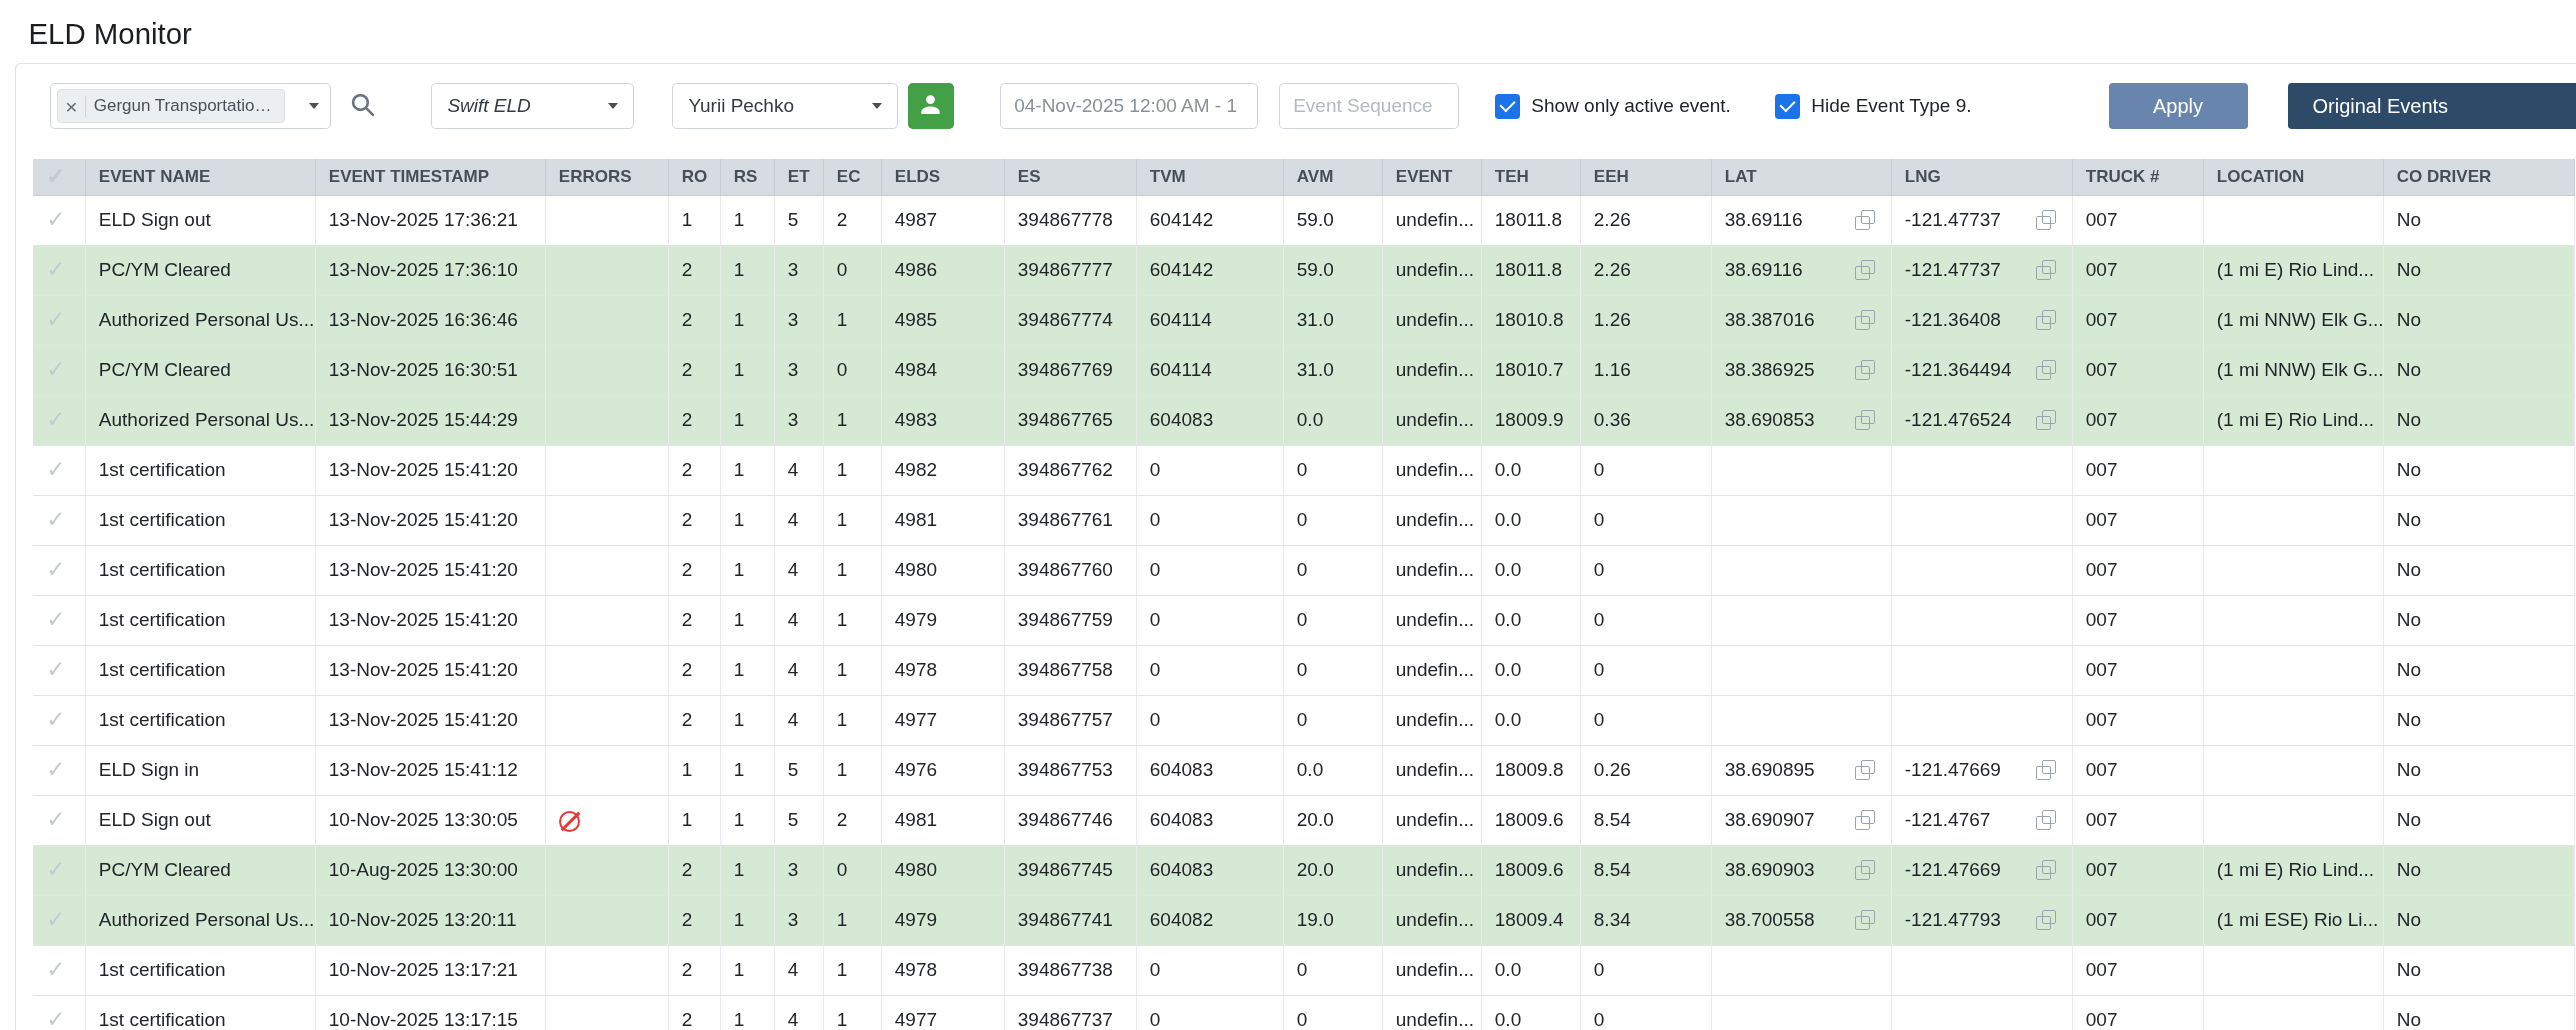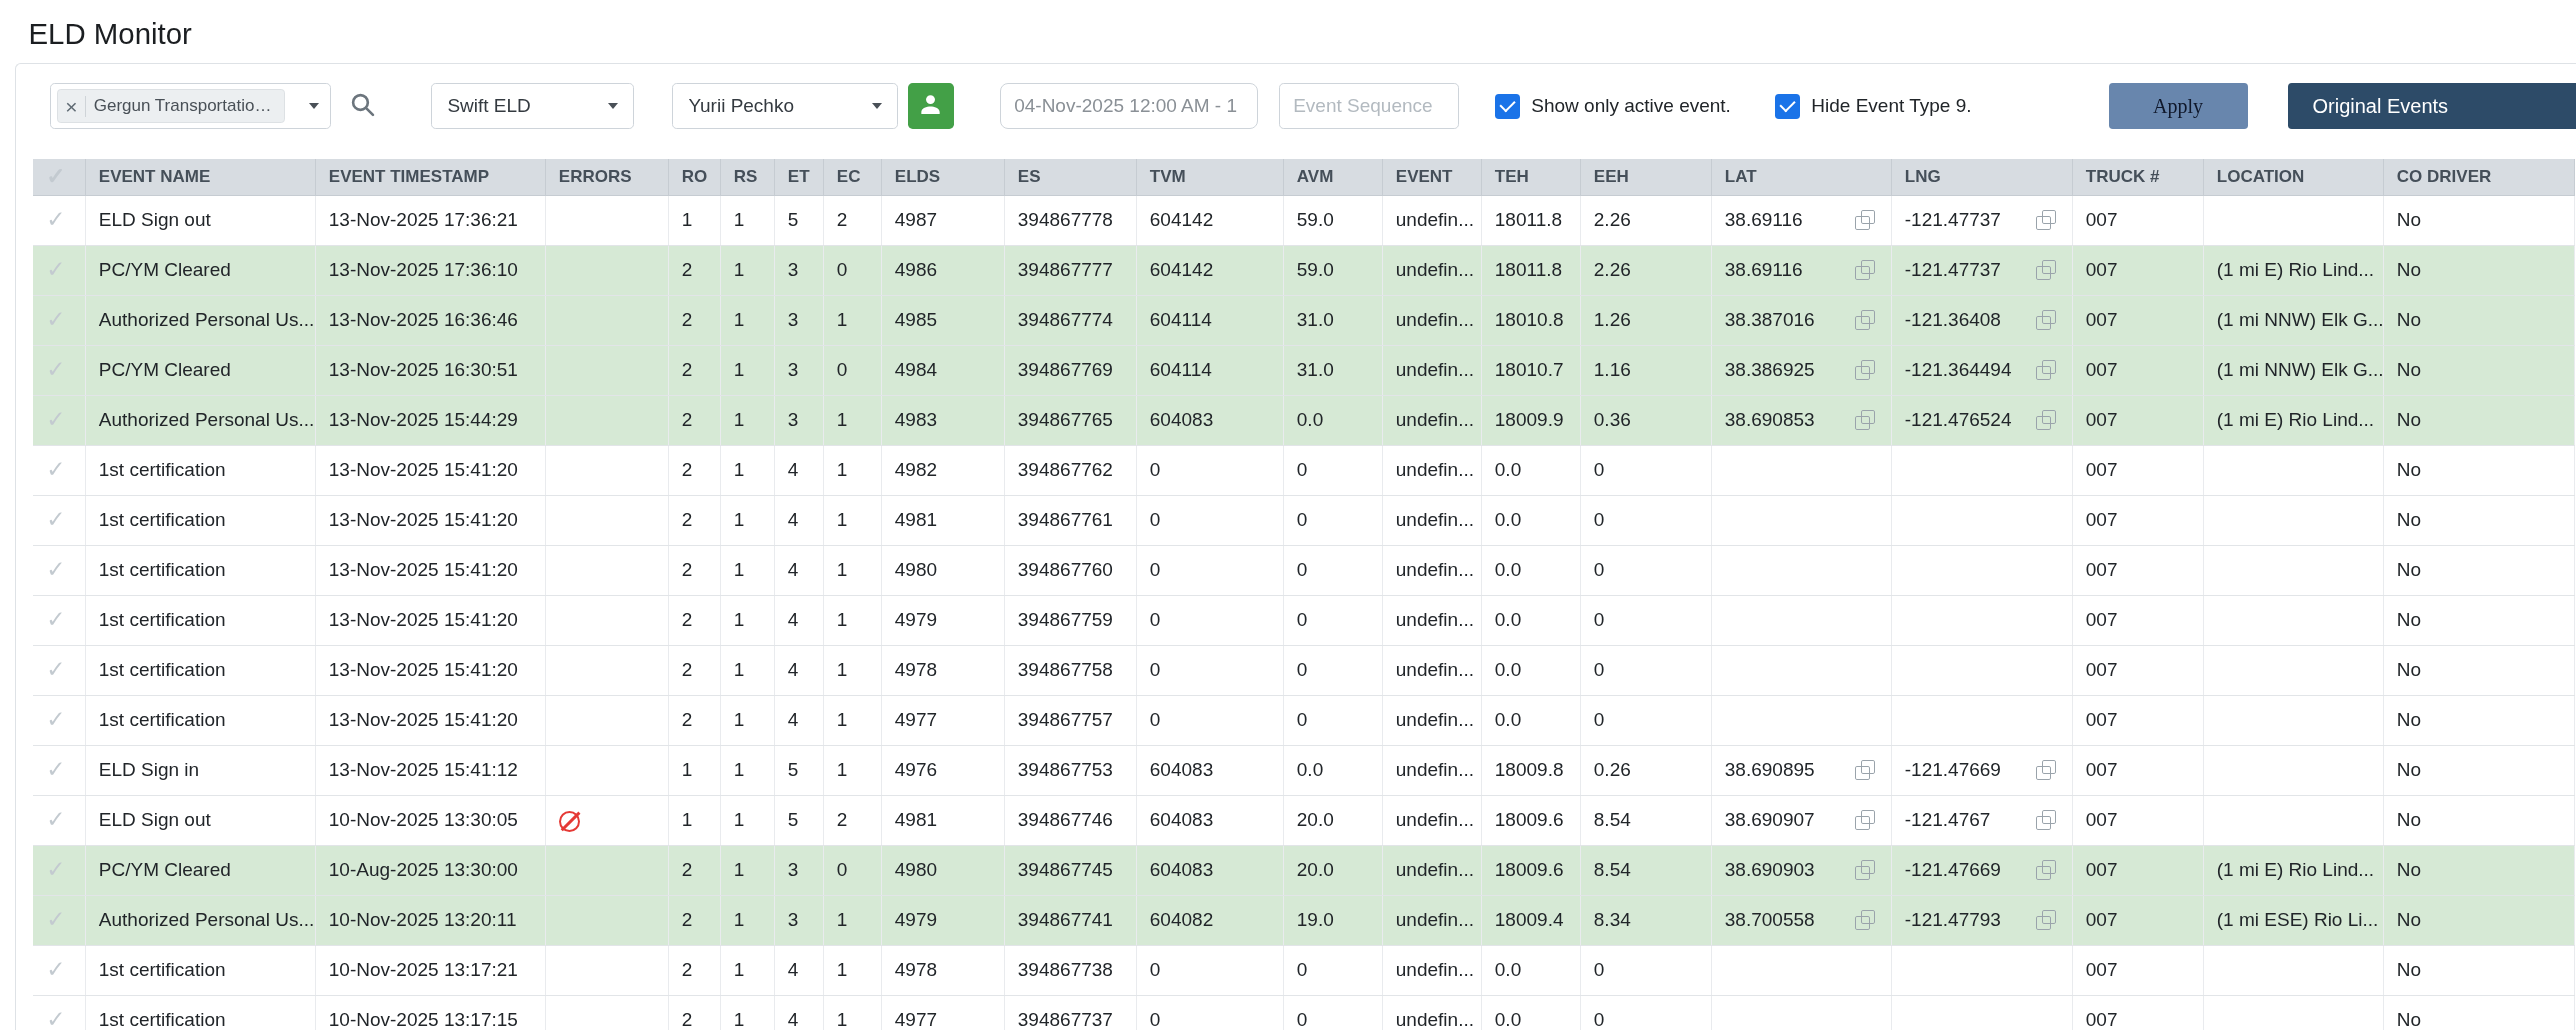--- a/index.html
+++ b/index.html
@@ -33,47 +33,47 @@
     display:flex; align-items:center; background:#eceff1;
     border:0.9px solid #dde1e4; border-radius:3.8px; height:34px;
     padding:0 9.5px 0 7.6px; overflow:hidden; white-space:nowrap; max-width:228px;
   }
   .chip-x { color:#5f6a73; font-size:21px; line-height:21px; margin-right:7.6px;
             border-right:0.9px solid #cfd4d8; padding-right:7.6px; cursor:pointer; }
   .chip-label { font-size:17px; color:#495057; overflow:hidden; text-overflow:ellipsis; }
   .caret { width:0; height:0; border-left:5.7px solid transparent; border-right:5.7px solid transparent;
            border-top:6.6px solid #495057; margin-left:auto; flex:none; }
   .icon-btn { border:none; background:transparent; margin-left:13.3px; padding:3.8px; cursor:pointer; flex:none; }
-  .select-swift { width:203px; margin-left:51px; padding:0 15px; }
+  .select-swift { width:203px; margin-left:51px; padding:0 15px;font-style:italic; }
   .select-driver { width:226px; margin-left:38px; padding:0 15px; }
   .green-btn {
     width:46px; height:46px; margin-left:9.5px; border:none; border-radius:4.7px;
     background:#43a047; display:flex; align-items:center; justify-content:center;
     cursor:pointer; flex:none;
   }
   .tb-input {
     height:46px; border:0.9px solid #ced4da; border-radius:4.7px; background:#fff;
     font-size:19px; padding:0 13.3px; font-family:"Liberation Sans", sans-serif;
     color:#8a9096; flex:none;
   }
   .tb-input::placeholder { color:#b3bac0; }
-  .date-input { width:258px; margin-left:46px;border-radius:8px; }
+  .date-input { width:258px; margin-left:46px; }
   .seq-input { width:180px; margin-left:21px; }
   .cb-group { display:flex; align-items:center; font-size:19px; color:#212529;
               cursor:pointer; flex:none; white-space:nowrap; }
   .cb-group.first { margin-left:36px; }
   .cb-group.second { margin-left:44px; }
   .cb { width:25px; height:25px; background:#1a73e8; border-radius:3.8px; position:relative;
         display:inline-block; margin-right:11.4px; flex:none; }
   .cb::after { content:""; position:absolute; left:8.5px; top:3.8px; width:6.6px; height:12.3px;
                border:solid #fff; border-width:0 2.8px 2.8px 0; transform:rotate(45deg); }
   .apply-btn {
     margin-left:auto; width:139px; height:46px; border:none; border-radius:3.8px;
-    background:#6886ad; color:#0f172a; font-size:20px; cursor:pointer; flex:none;
-    font-family:Liberation Serif, serif;
+    background:#6886ad; color:#ffffff; font-size:20px; cursor:pointer; flex:none;
+    font-family:Liberation Sans, sans-serif;
   }
   .orig-btn {
     margin-left:40px; margin-right:-34px; width:313px; height:46px; border:none;
     border-radius:3.8px; background:#2d4b68; color:#fff; font-size:20px; text-align:left;
     padding-left:25px; cursor:pointer; flex:none;
     font-family:"Liberation Sans", sans-serif;
   }
   
   table { border-collapse:collapse; table-layout:fixed; width:2542px; margin:11.4px 0 0 17px; }
   thead th {

